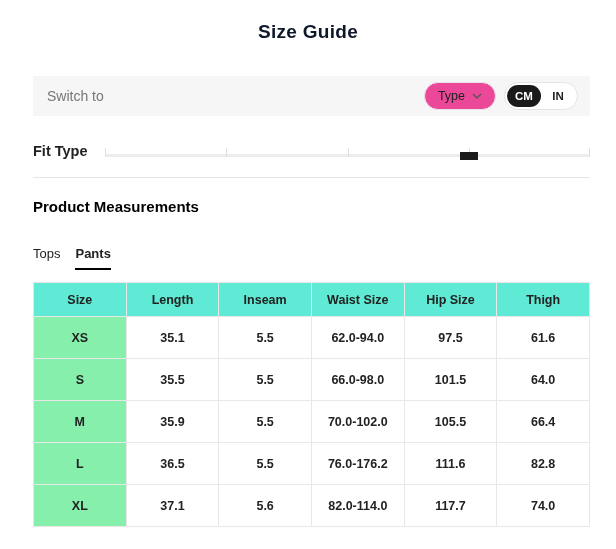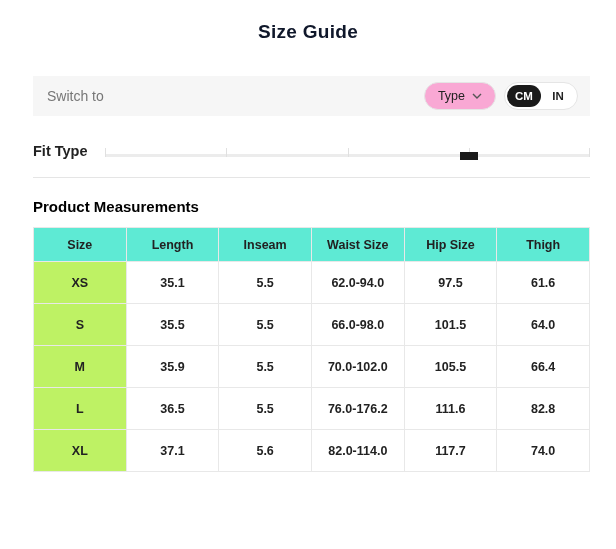--- a/index.html
+++ b/index.html
@@ -27,21 +27,21 @@
     justify-content: space-between;
     padding: 0 12px 0 14px;
   }
   .switch-label { font-size: 14px; color: #767676; }
   .switch-controls { display: flex; align-items: center; gap: 8px; }
 
   .type-btn {
     display: inline-flex;
     align-items: center;
     gap: 7px;
-    background: #f9a8d4;
+    background: #ec4899;
     border: 1px solid #e5e5e5;
     border-radius: 15px;
     height: 28px;
     padding: 0 13px;
     font-size: 12.5px;
     color: #222;
     cursor: pointer;
   }
   .chevron { display: inline-flex; }
 
@@ -152,21 +152,21 @@
     text-align: center;
     font-size: 12.5px;
   }
   .size-table th {
     background: #5eead4;
     height: 34px;
     font-weight: 700;
     color: #222;
   }
   .size-table td { height: 42px; font-weight: 600; color: #222; }
-  .size-table td.size-col { background: #bef264; font-weight: 700; }
+  .size-table td.size-col { background: #86efac; font-weight: 700; }
 </style>
 </head>
 <body>
 
 <div class="page">
 
   <div class="title">Size Guide</div>
 
   <div class="switch-bar">
     <span class="switch-label">Switch to</span>
@@ -197,20 +197,24 @@
         <span class="tick t100"></span>
         <span class="indicator" style="left:75%;"></span>
       </div>
     </div>
   </div>
 
   <div class="divider"></div>
 
   <div class="section-heading">Product Measurements</div>
 
+  <div class="tabs">
+    <span class="tab">Tops</span>
+    <span class="tab active">Pants</span>
+  </div>
 
   <table class="size-table">
     <thead>
       <tr>
         <th>Size</th>
         <th>Length</th>
         <th>Inseam</th>
         <th>Waist Size</th>
         <th>Hip Size</th>
         <th>Thigh</th>

